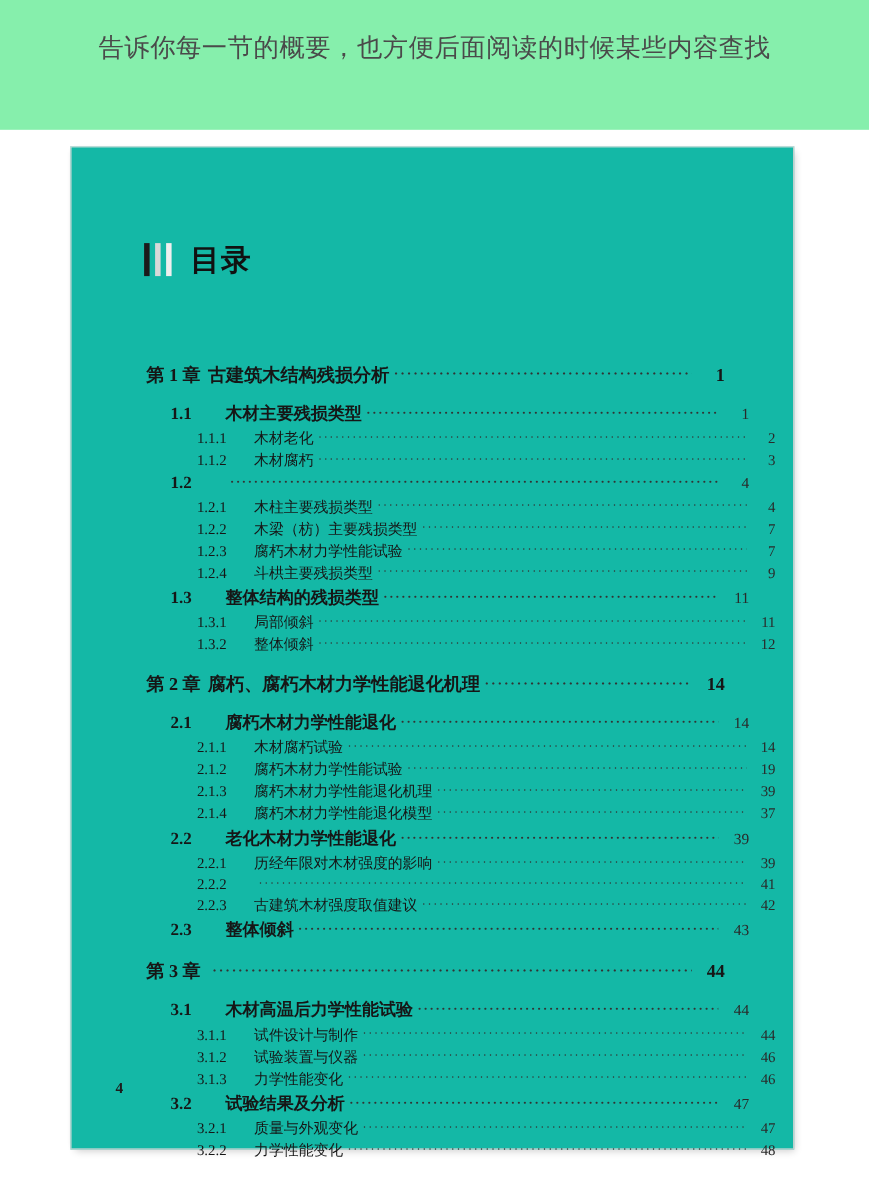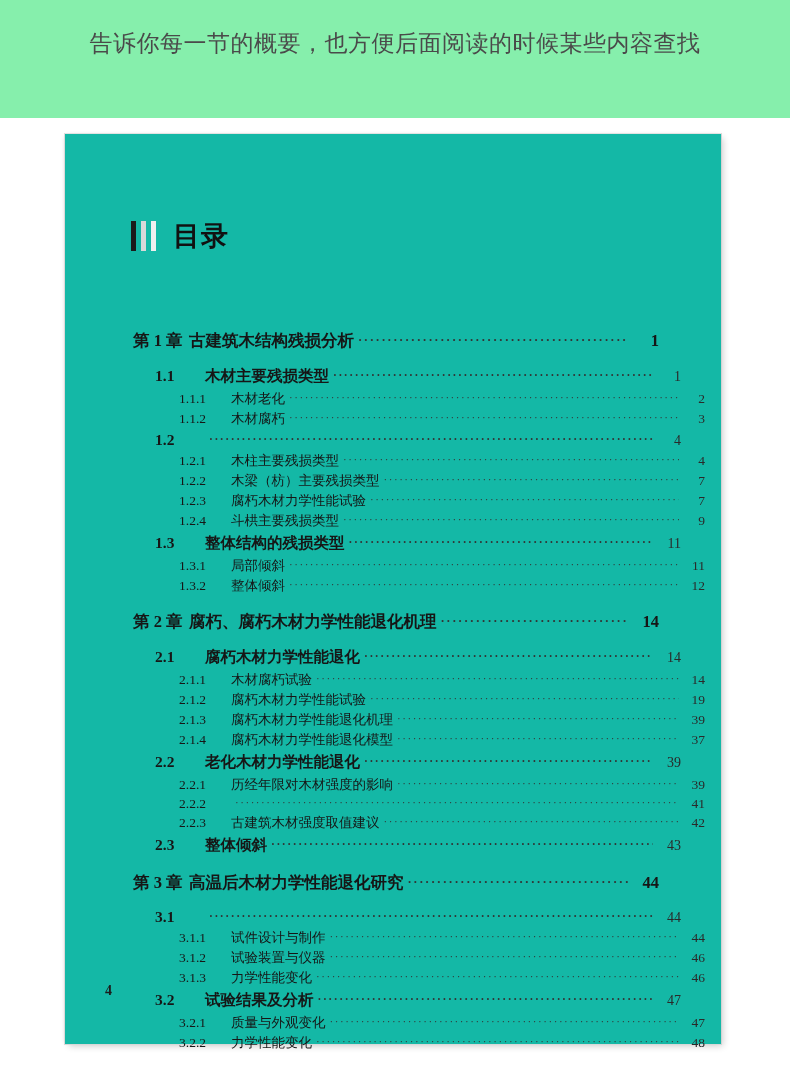--- a/index.html
+++ b/index.html
@@ -320,26 +320,26 @@
         <span class="toc-page">42</span>
       </div>
       <div class="toc-row lvl-section">
         <span class="toc-num">2.3</span>
         <span class="toc-title">整体倾斜</span>
         <span class="toc-dots">·······················································································································</span>
         <span class="toc-page">43</span>
       </div>
       <div class="toc-row lvl-chapter">
         <span class="toc-num">第 3 章</span>
-        <span class="toc-title">高温后木材力学性能退化研究</span>
         <span class="toc-dots">·······················································································································</span>
         <span class="toc-page">44</span>
       </div>
       <div class="toc-row lvl-section">
         <span class="toc-num">3.1</span>
+        <span class="toc-title">木材高温后力学性能试验</span>
         <span class="toc-dots">·······················································································································</span>
         <span class="toc-page">44</span>
       </div>
       <div class="toc-row lvl-sub">
         <span class="toc-num">3.1.1</span>
         <span class="toc-title">试件设计与制作</span>
         <span class="toc-dots">·······················································································································</span>
         <span class="toc-page">44</span>
       </div>
       <div class="toc-row lvl-sub">

